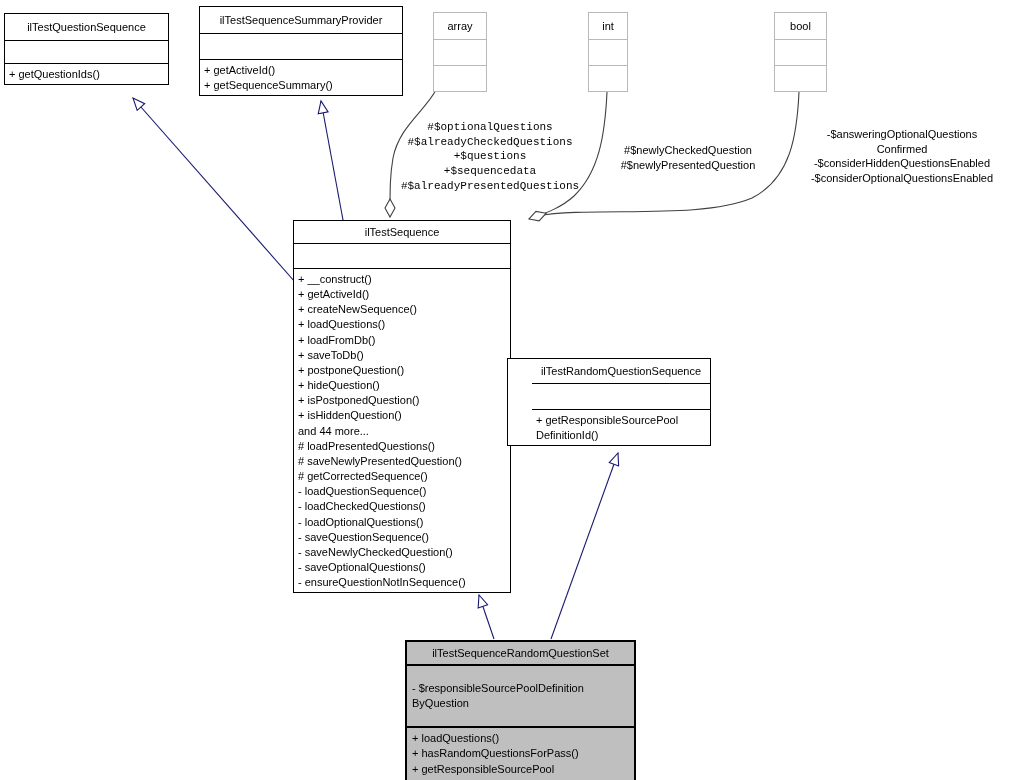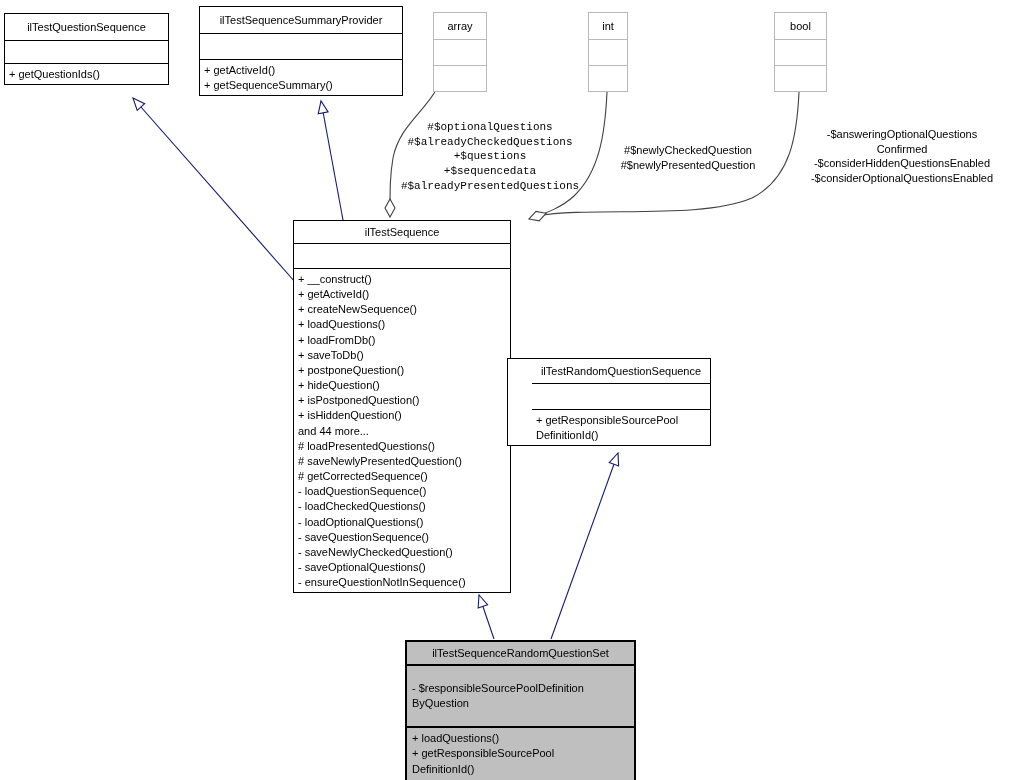--- a/index.html
+++ b/index.html
@@ -120,20 +120,21 @@
   </div>
 
   <div class="cls hl" style="left:405px;top:640px;width:231px;">
     <div class="t" style="height:22px;background:#bfbfbf;">ilTestSequenceRandomQuestionSet</div>
     <div class="mid2">
       <div class="ln">- $responsibleSourcePoolDefinition</div>
       <div class="ln">ByQuestion</div>
     </div>
     <div class="body" style="padding:3px 5px;">
       <div class="ln">+ loadQuestions()</div>
+      <div class="ln">+ hasRandomQuestionsForPass()</div>
       <div class="ln">+ getResponsibleSourcePool</div>
       <div class="ln">DefinitionId()</div>
     </div>
   </div>
 
   <div class="elabel" style="left:378px;top:120px;width:224px;font-family:Liberation Mono, monospace;">
     <div>#$optionalQuestions</div>
     <div>#$alreadyCheckedQuestions</div>
     <div>+$questions</div>
     <div>+$sequencedata</div>

